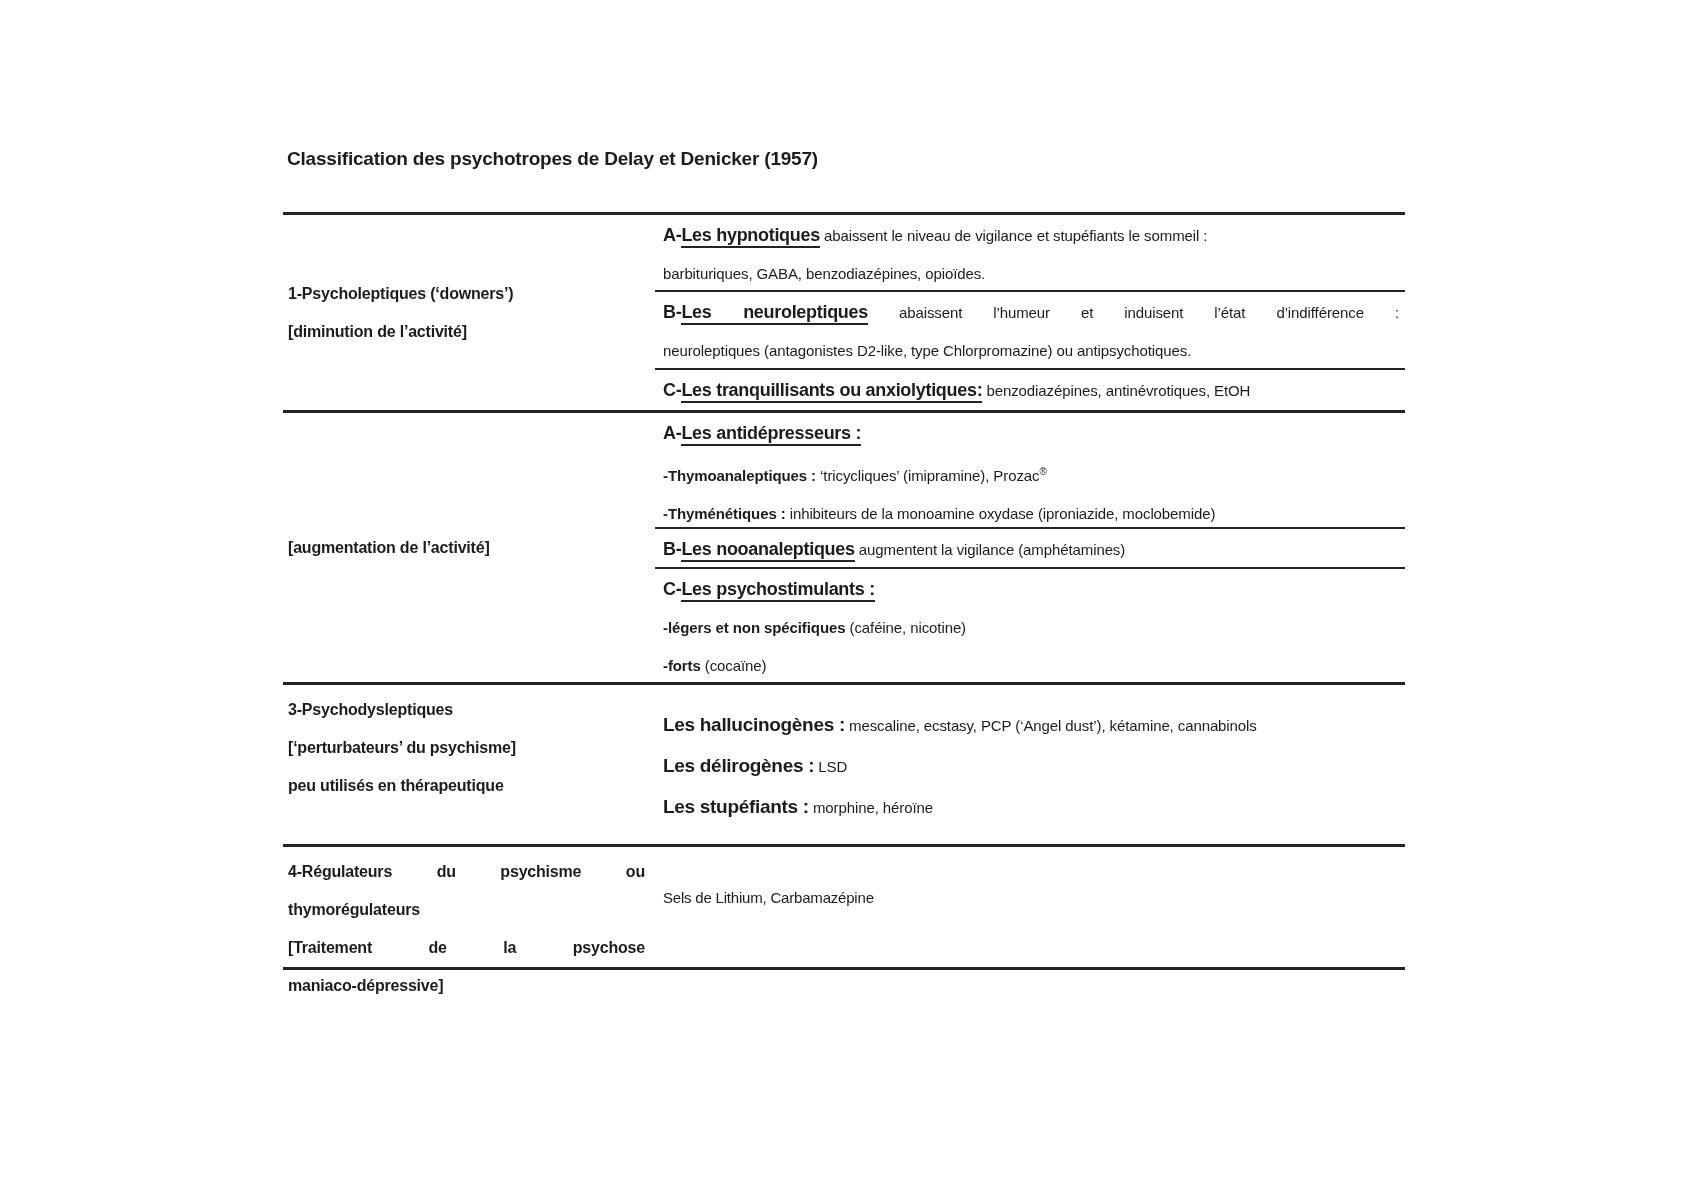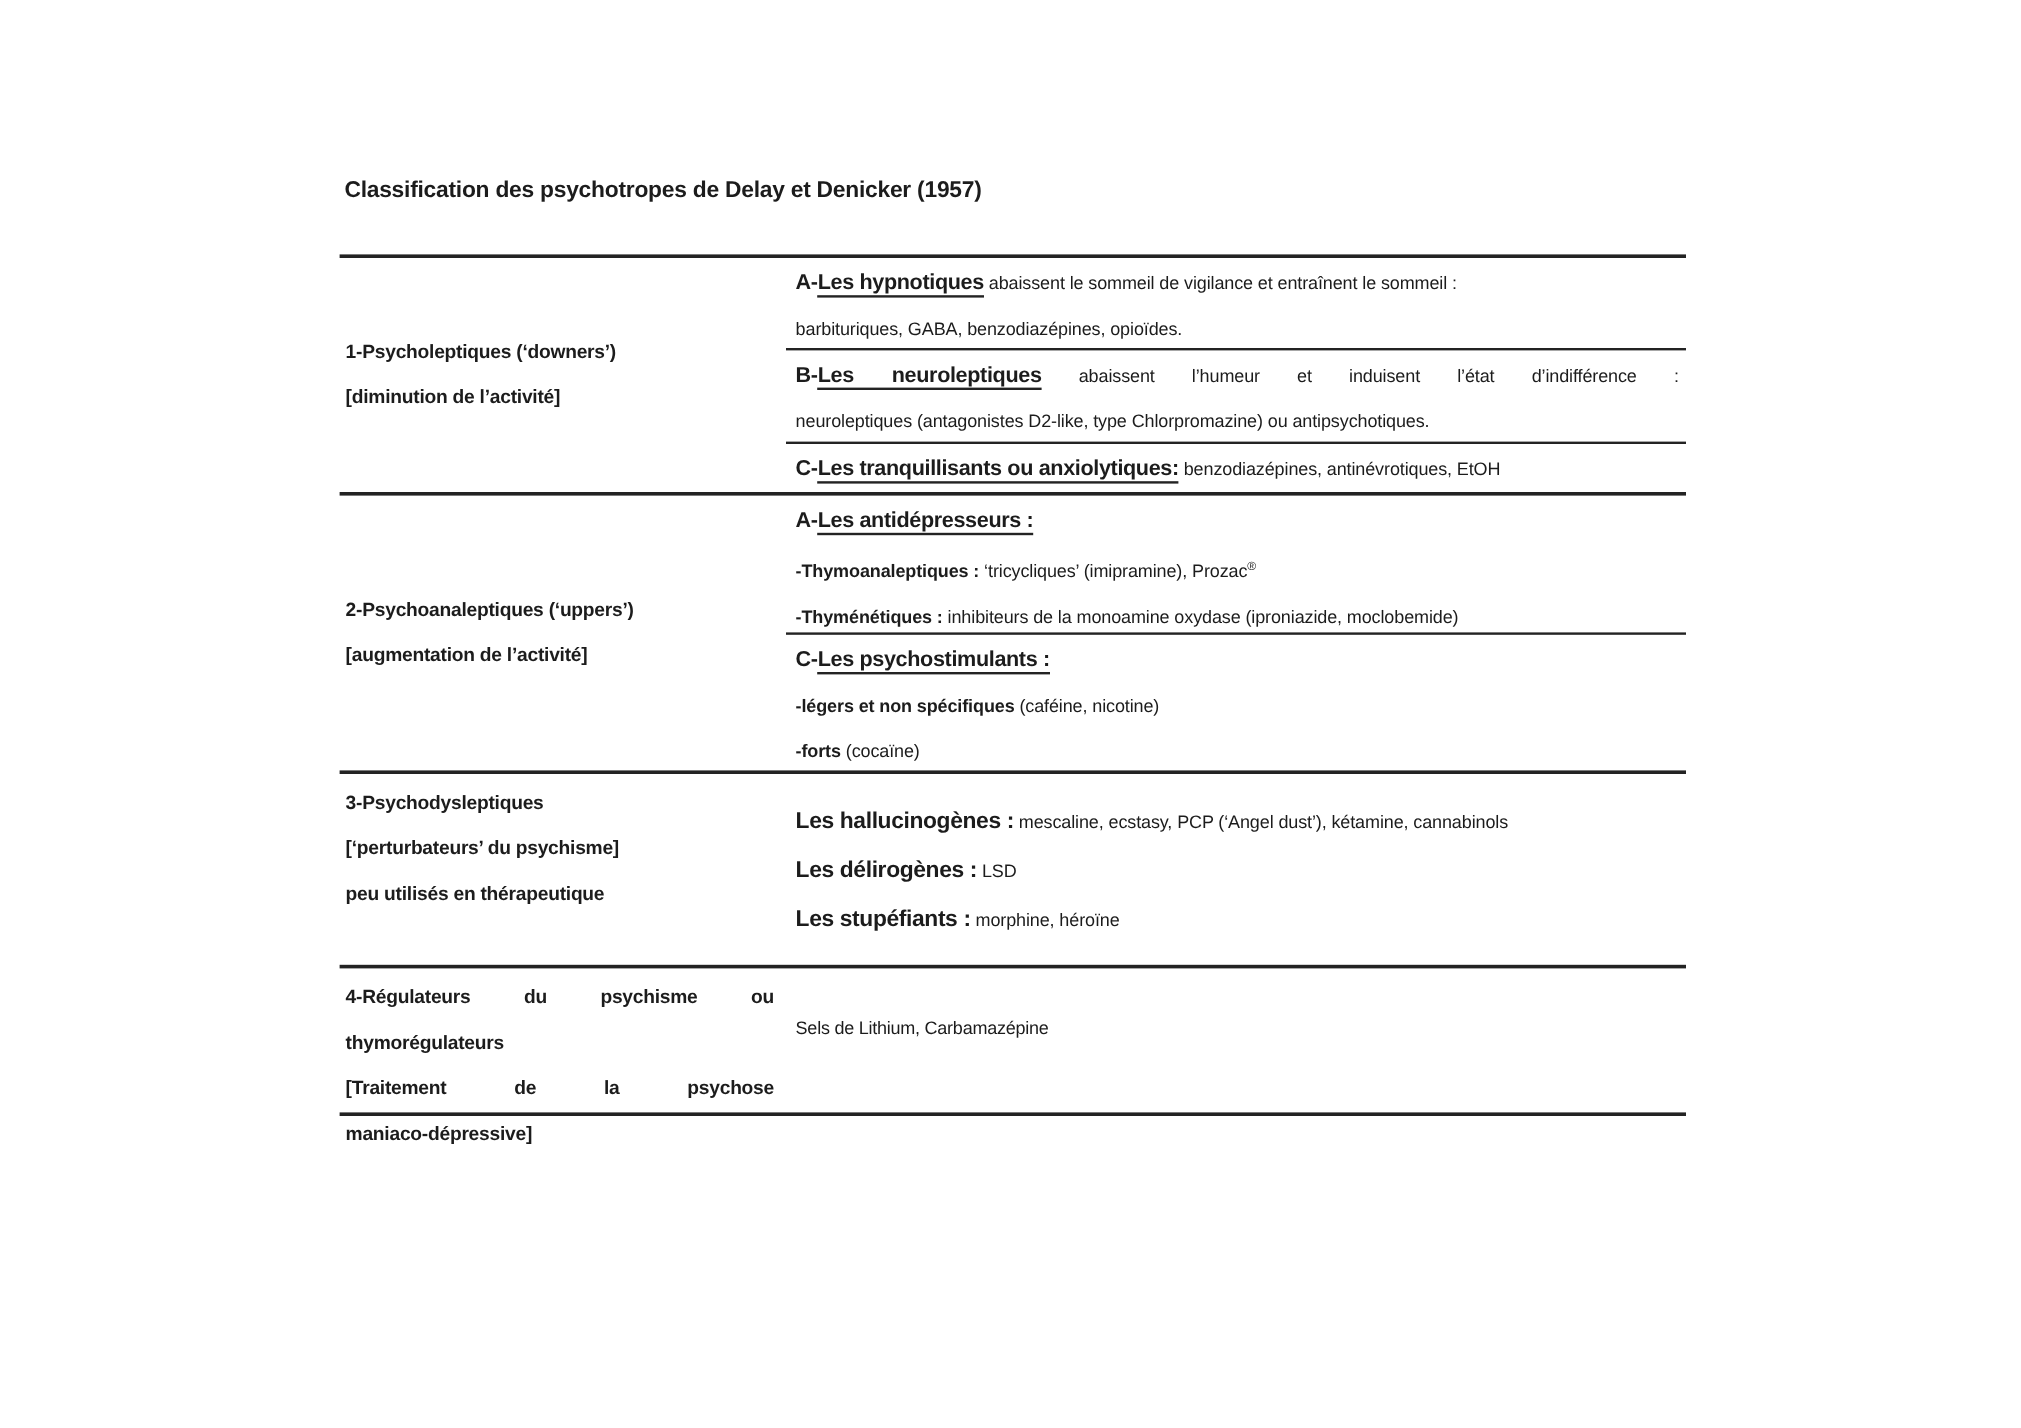--- a/index.html
+++ b/index.html
@@ -43,43 +43,45 @@
 
   <div class="ctable">
 
     <div class="trow">
       <div class="cat vcenter">
         <div>1-Psycholeptiques (‘downers’)</div>
         <div>[diminution de l’activité]</div>
       </div>
       <div class="entries">
         <div class="sub h77">
-          <div class="line"><span class="head">A-</span><span class="head u">Les hypnotiques</span><span class="desc"> abaissent le sommeil de vigilance et entraînent le sommeil :</span></div>
+          <div class="line"><span class="head">A-</span><span class="head u">Les hypnotiques</span><span class="desc"> abaissent le niveau de vigilance et stupéfiants le sommeil :</span></div>
           <div class="line">barbituriques, GABA, benzodiazépines, opioïdes.</div>
         </div>
         <div class="sub h78">
           <div class="line just"><span class="head">B-</span><span class="head u">Les neuroleptiques</span><span class="desc"> abaissent l’humeur et induisent l’état d’indifférence :</span></div>
           <div class="line">neuroleptiques (antagonistes D2-like, type Chlorpromazine) ou antipsychotiques.</div>
         </div>
         <div class="sub h40 noline">
           <div class="line"><span class="head">C-</span><span class="head u">Les tranquillisants ou anxiolytiques:</span><span class="desc"> benzodiazépines, antinévrotiques, EtOH</span></div>
         </div>
       </div>
     </div>
 
     <div class="trow">
       <div class="cat vcenter">
-        <div>2-Psychoanaleptiques (‘uppers’)</div>
         <div>[augmentation de l’activité]</div>
       </div>
       <div class="entries">
         <div class="sub h116">
           <div class="line"><span class="head">A-</span><span class="head u">Les antidépresseurs :</span></div>
           <div class="line"><span class="lead">-Thymoanaleptiques :</span><span class="desc"> ‘tricycliques’ (imipramine), Prozac</span><sup>®</sup></div>
           <div class="line"><span class="lead">-Thyménétiques :</span><span class="desc"> inhibiteurs de la monoamine oxydase (iproniazide, moclobemide)</span></div>
+        </div>
+        <div class="sub h40">
+          <div class="line"><span class="head">B-</span><span class="head u">Les nooanaleptiques</span><span class="desc"> augmentent la vigilance (amphétamines)</span></div>
         </div>
         <div class="sub h113 noline">
           <div class="line"><span class="head">C-</span><span class="head u">Les psychostimulants :</span></div>
           <div class="line"><span class="lead">-légers et non spécifiques</span><span class="desc"> (caféine, nicotine)</span></div>
           <div class="line"><span class="lead">-forts</span><span class="desc"> (cocaïne)</span></div>
         </div>
       </div>
     </div>
 
     <div class="trow" style="height:159px">

